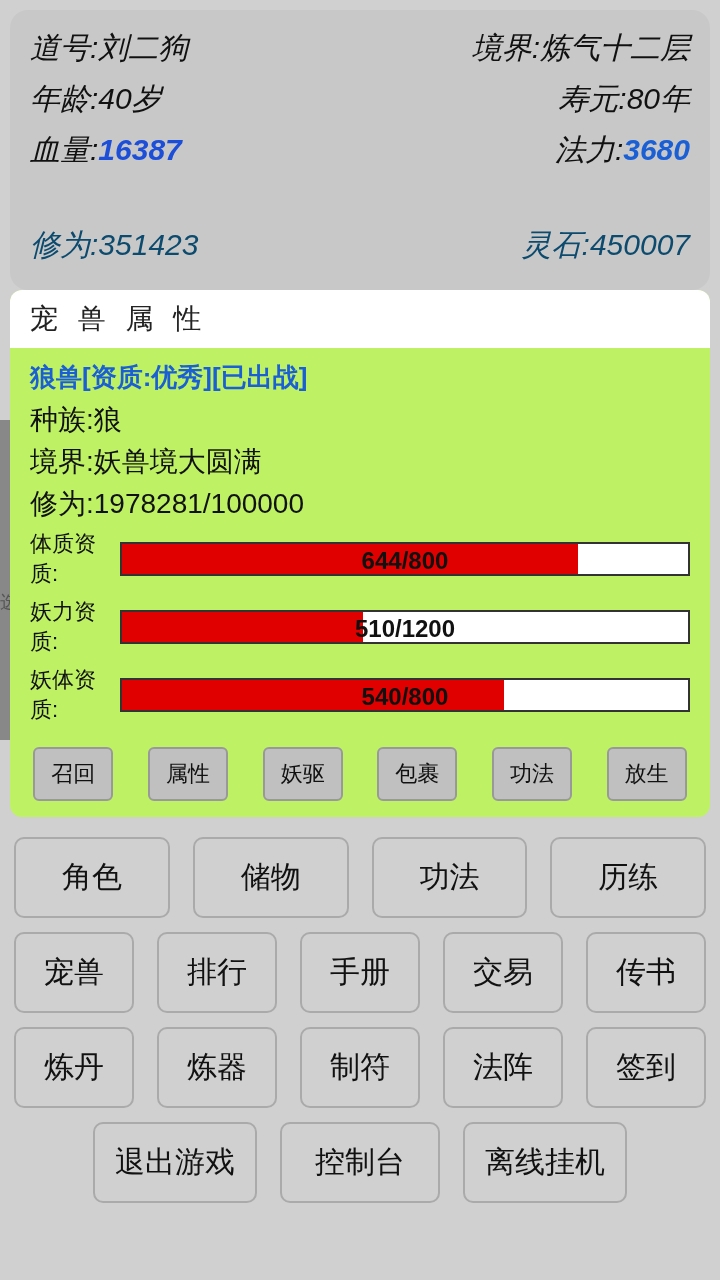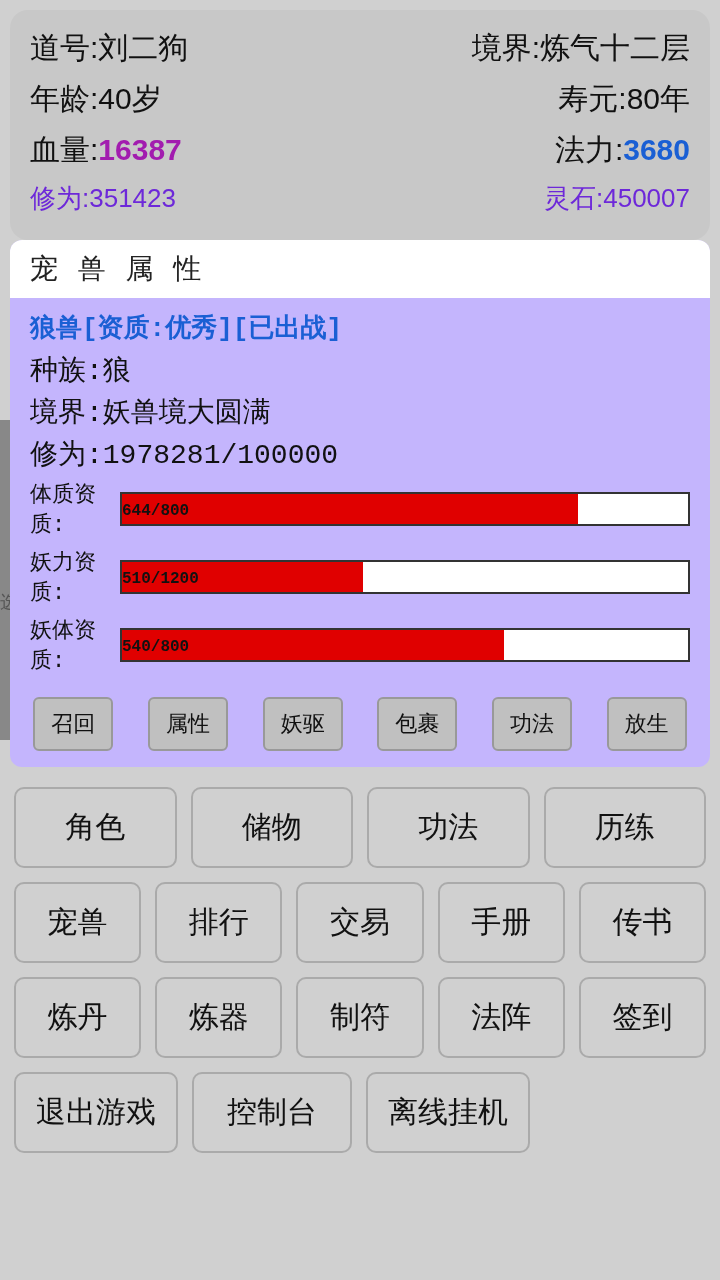--- a/index.html
+++ b/index.html
@@ -19,44 +19,44 @@
       margin: 10px 10px 0 10px;
       padding: 18px 20px 14px 20px;
       position: relative;
     }
     .char-card-row {
       display: flex;
       justify-content: space-between;
       margin-bottom: 10px;
       font-size: 30px;
       color: #111;
-    }
-    .char-card-row .val-red { color: #a21caf; font-weight: bold; }
+      font-style: italic;
+    }
+    .char-card-row .val-red { color: #1d4ed8; font-weight: bold; }
     .char-card-row .val-blue { color: #1a5fd4; font-weight: bold; margin-top: 10px; }
-    .char-card-row .truncated { color: #6d28d9; font-size: 26px; }
+    .char-card-row .truncated { color: #0c4a6e; font-size: 30px; margin-top: 44px; }
 
     
     .pet-panel {
-      background: #c4b5fd;
+      background: #bef264;
       border-radius: 12px;
       margin: 0 10px;
       padding: 0 0 16px 0;
       position: relative;
     }
     .pet-panel-title {
       background: white;
       font-size: 28px;
       color: #222;
       padding: 10px 20px;
       border-radius: 12px 12px 0 0;
       letter-spacing: 6px;
     }
     .pet-panel-body {
       padding: 12px 20px 0 20px;
-      font-family: Liberation Mono, monospace;
     }
     .pet-name {
       color: #1a5fd4;
       font-size: 26px;
       font-weight: bold;
       margin-bottom: 6px;
     }
     .pet-info-line {
       font-size: 28px;
       color: #111;
@@ -85,22 +85,23 @@
     }
     .stat-bar-fill {
       height: 100%;
       background: #e00000;
       position: absolute;
       left: 0; top: 0;
     }
     .stat-bar-text {
       position: absolute;
       width: 100%;
+      text-align: center;
       line-height: 34px;
-      font-size: 16px;
+      font-size: 24px;
       color: #111;
       font-weight: bold;
       z-index: 1;
     }
 
     
     .pet-actions {
       display: flex;
       justify-content: space-around;
       padding: 14px 10px 0 10px;
@@ -117,23 +118,23 @@
       min-width: 80px;
       text-align: center;
     }
 
     
     .main-menu {
       padding: 20px 14px 0 14px;
     }
     .menu-row {
       display: flex;
-      gap: 14px;
+      gap: 23px;
       margin-bottom: 14px;
-      justify-content: flex-start;
+      justify-content: center;
     }
     .menu-btn {
       background: #d0d0d0;
       border: 2px solid #aaa;
       border-radius: 10px;
       font-size: 30px;
       color: #111;
       padding: 18px 0;
       cursor: pointer;
       text-align: center;
@@ -267,22 +268,22 @@
 <div class="main-menu" id="main-menu-container">
 <div class="menu-row">
       <button class="menu-btn">角色</button>
       <button class="menu-btn">储物</button>
       <button class="menu-btn">功法</button>
       <button class="menu-btn">历练</button>
     </div>
     <div class="menu-row">
       <button class="menu-btn">宠兽</button>
       <button class="menu-btn">排行</button>
+      <button class="menu-btn">手册</button>
       <button class="menu-btn">交易</button>
-      <button class="menu-btn">手册</button>
       <button class="menu-btn">传书</button>
     </div>
     <div class="menu-row">
       <button class="menu-btn">炼丹</button>
       <button class="menu-btn">炼器</button>
       <button class="menu-btn">制符</button>
       <button class="menu-btn">法阵</button>
       <button class="menu-btn">签到</button>
     </div>
     <div class="menu-row">

